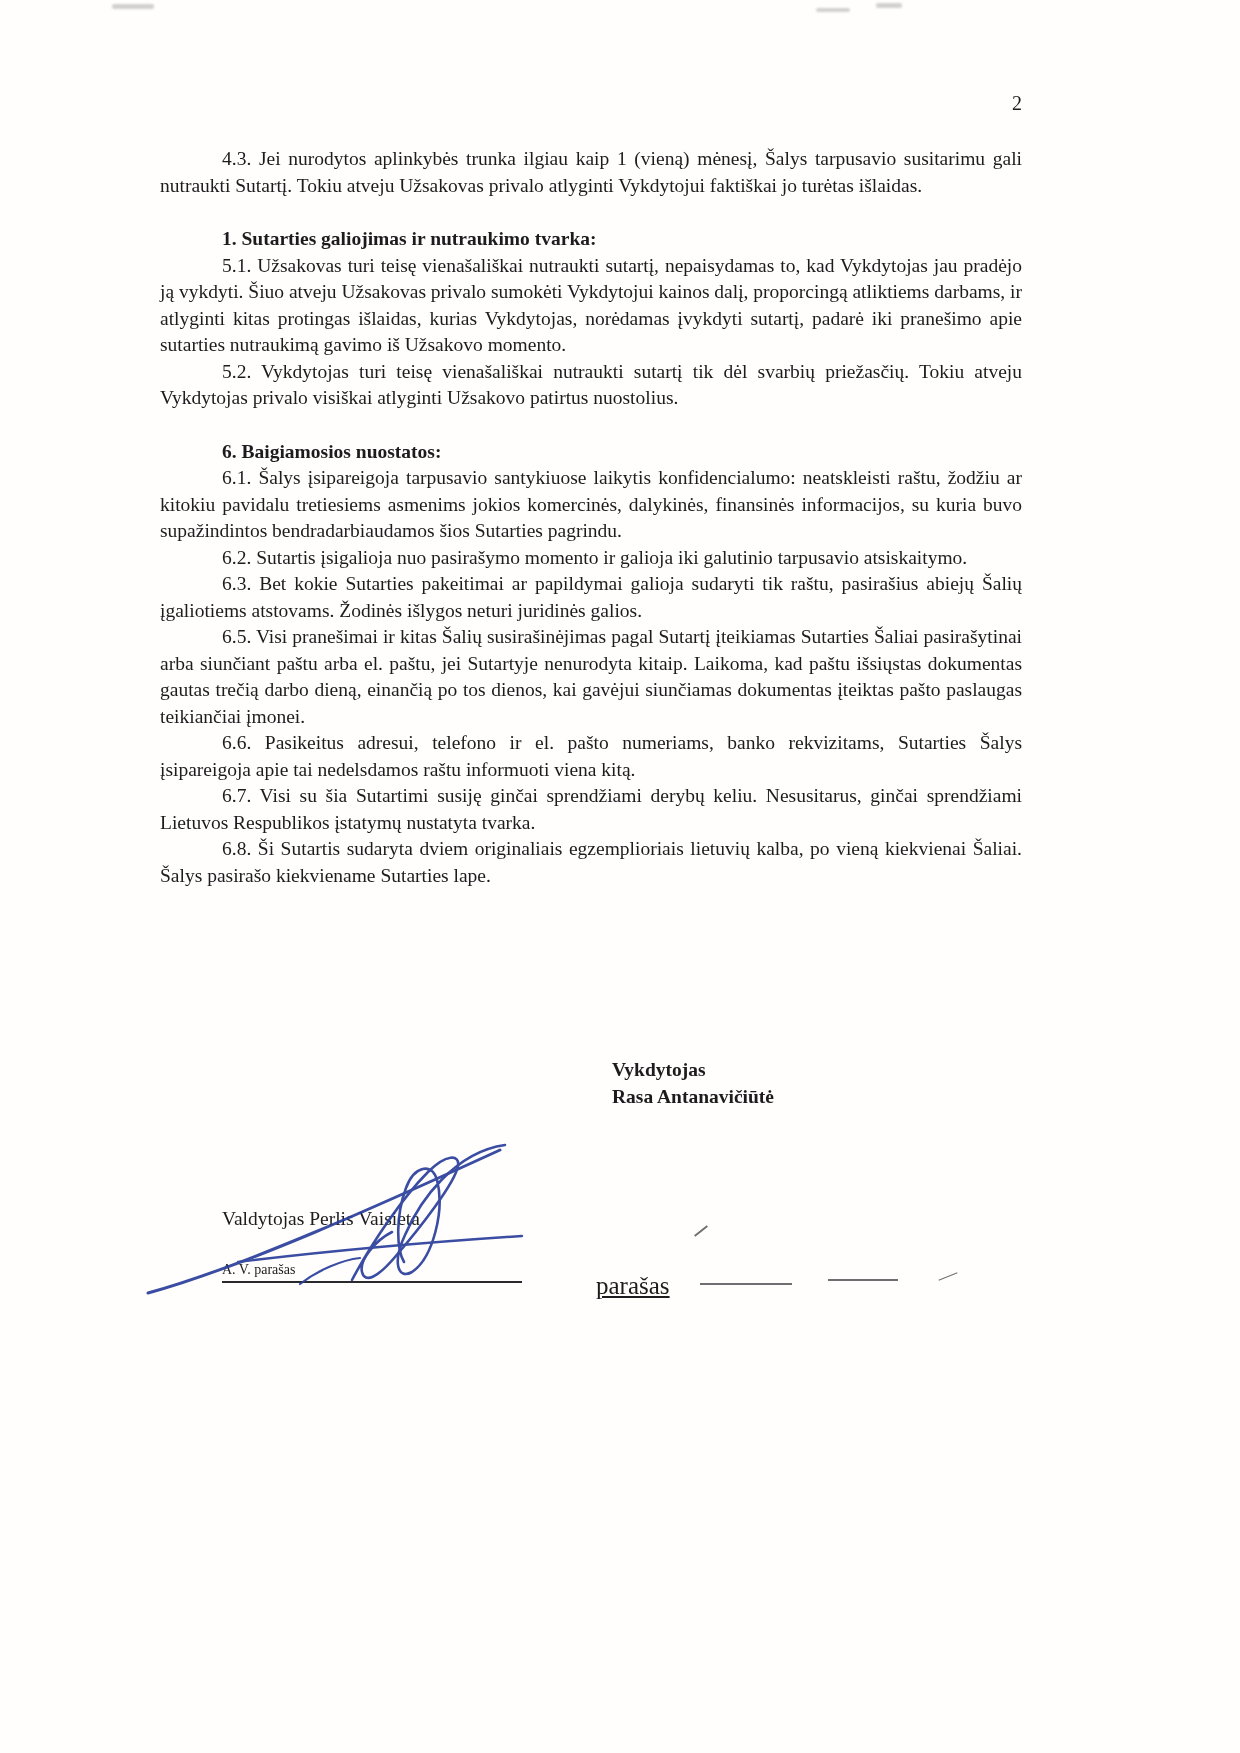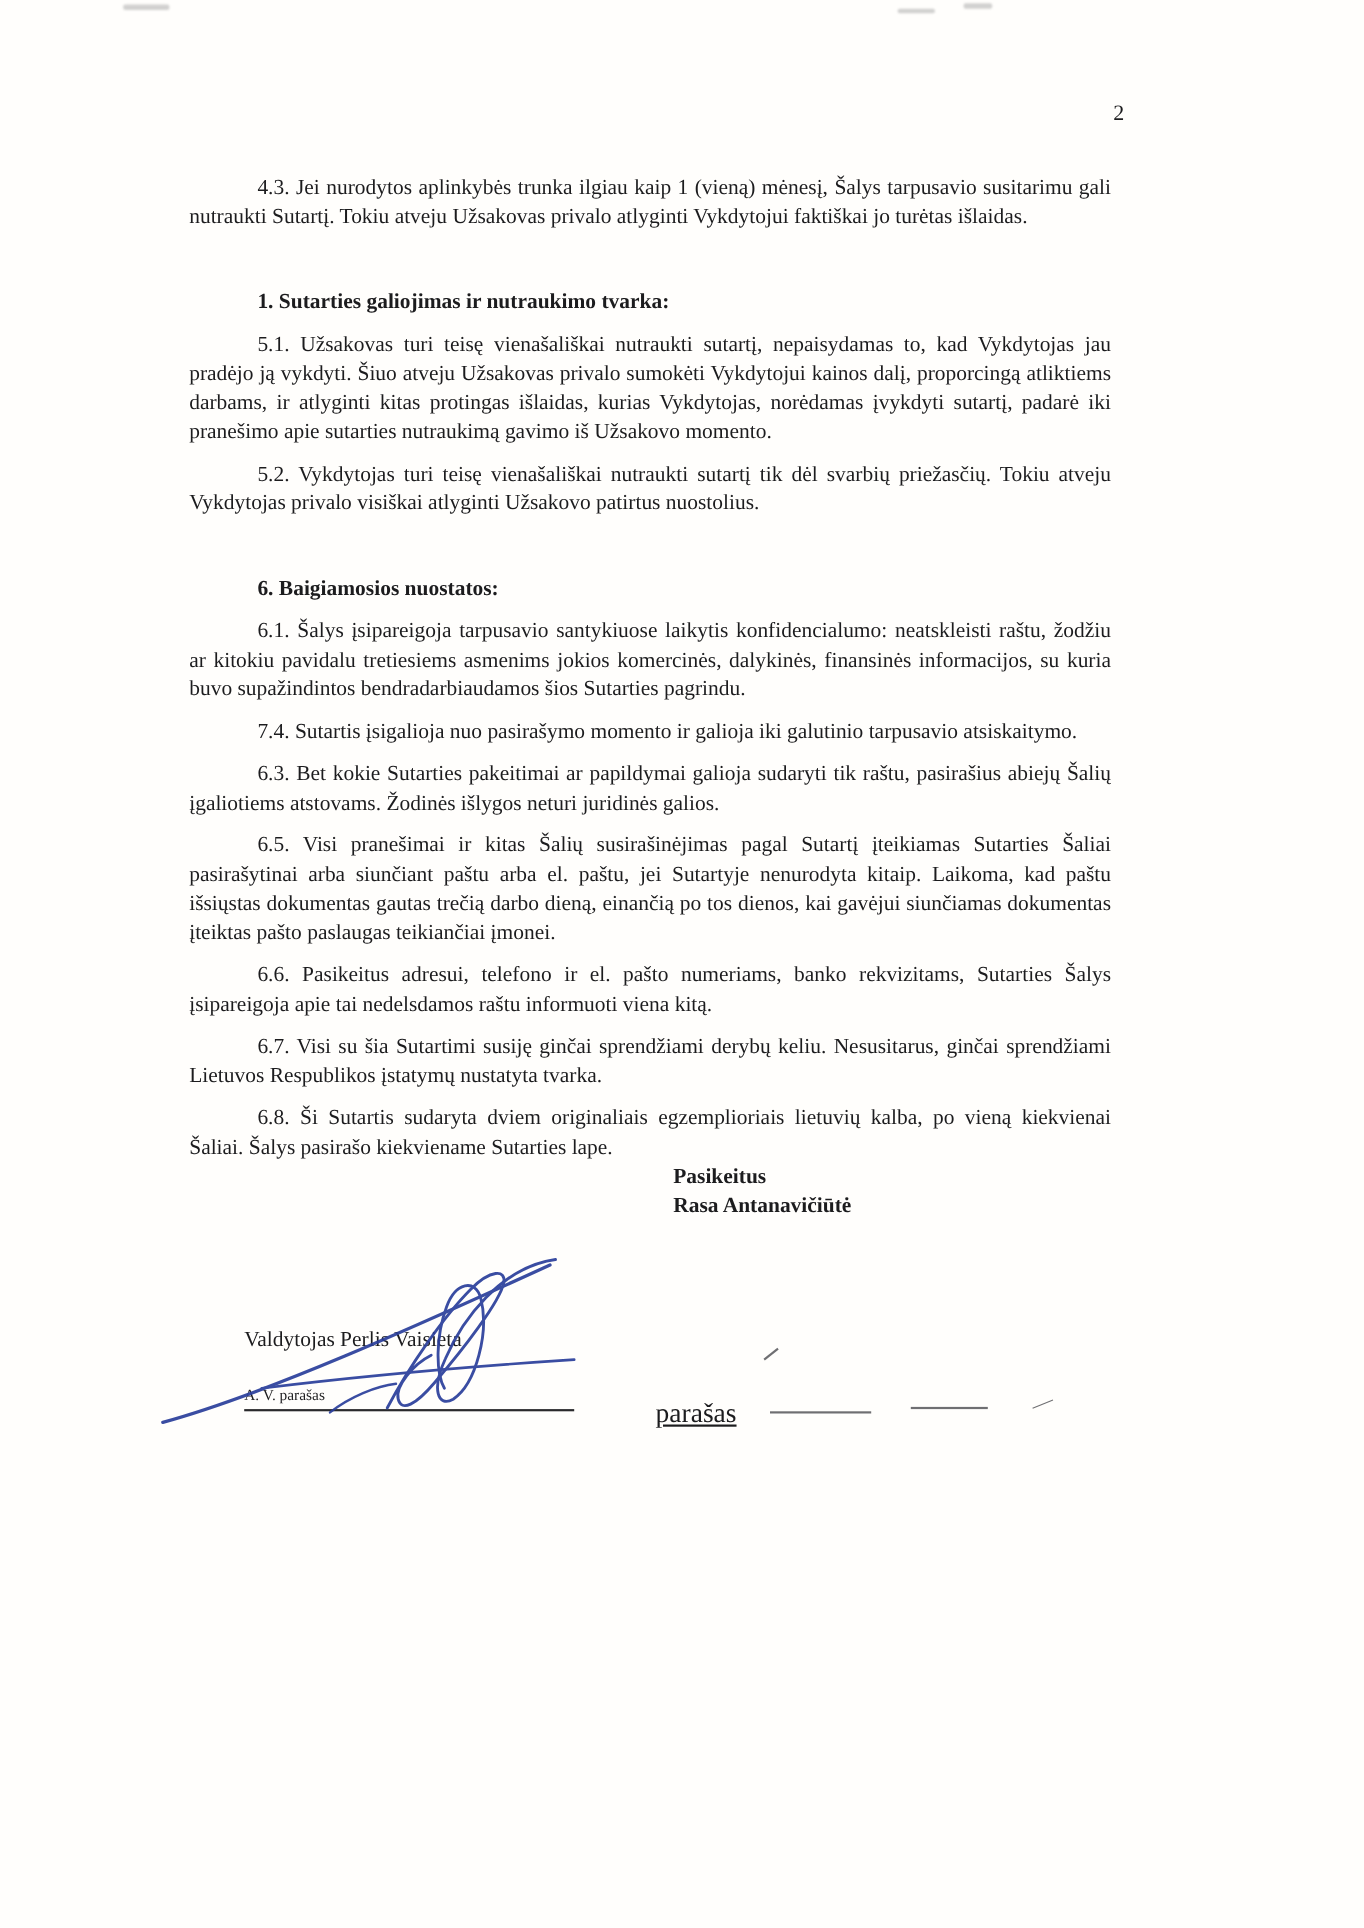--- a/index.html
+++ b/index.html
@@ -38,21 +38,21 @@
     position: absolute;
     left: 160px;
     top: 146px;
     width: 862px;
     font-size: 19.5px;
     line-height: 26.5px;
     text-align: justify;
     hyphens: none;
   }
   .para {
-    margin: 12px;
+    margin: 0;
     text-indent: 62px;
   }
   .heading {
     font-weight: bold;
     text-align: left;
   }
   .spacer {
     height: 27px;
   }
   .sig-left {
@@ -122,38 +122,38 @@
 
   <div class="content">
     <p class="para">4.3. Jei nurodytos aplinkybės trunka ilgiau kaip 1 (vieną) mėnesį, Šalys tarpusavio susitarimu gali nutraukti Sutartį. Tokiu atveju Užsakovas privalo atlyginti Vykdytojui faktiškai jo turėtas išlaidas.</p>
     <div class="spacer"></div>
     <p class="para heading">1. Sutarties galiojimas ir nutraukimo tvarka:</p>
     <p class="para">5.1. Užsakovas turi teisę vienašališkai nutraukti sutartį, nepaisydamas to, kad Vykdytojas jau pradėjo ją vykdyti. Šiuo atveju Užsakovas privalo sumokėti Vykdytojui kainos dalį, proporcingą atliktiems darbams, ir atlyginti kitas protingas išlaidas, kurias Vykdytojas, norėdamas įvykdyti sutartį, padarė iki pranešimo apie sutarties nutraukimą gavimo iš Užsakovo momento.</p>
     <p class="para">5.2. Vykdytojas turi teisę vienašališkai nutraukti sutartį tik dėl svarbių priežasčių. Tokiu atveju Vykdytojas privalo visiškai atlyginti Užsakovo patirtus nuostolius.</p>
     <div class="spacer"></div>
     <p class="para heading">6. Baigiamosios nuostatos:</p>
     <p class="para">6.1. Šalys įsipareigoja tarpusavio santykiuose laikytis konfidencialumo: neatskleisti raštu, žodžiu ar kitokiu pavidalu tretiesiems asmenims jokios komercinės, dalykinės, finansinės informacijos, su kuria buvo supažindintos bendradarbiaudamos šios Sutarties pagrindu.</p>
-    <p class="para">7.4. Sutartis įsigalioja nuo pasirašymo momento ir galioja iki galutinio tarpusavio atsiskaitymo.</p>
+    <p class="para">6.2. Sutartis įsigalioja nuo pasirašymo momento ir galioja iki galutinio tarpusavio atsiskaitymo.</p>
     <p class="para">6.3. Bet kokie Sutarties pakeitimai ar papildymai galioja sudaryti tik raštu, pasirašius abiejų Šalių įgaliotiems atstovams. Žodinės išlygos neturi juridinės galios.</p>
     <p class="para">6.5. Visi pranešimai ir kitas Šalių susirašinėjimas pagal Sutartį įteikiamas Sutarties Šaliai pasirašytinai arba siunčiant paštu arba el. paštu, jei Sutartyje nenurodyta kitaip. Laikoma, kad paštu išsiųstas dokumentas gautas trečią darbo dieną, einančią po tos dienos, kai gavėjui siunčiamas dokumentas įteiktas pašto paslaugas teikiančiai įmonei.</p>
     <p class="para">6.6. Pasikeitus adresui, telefono ir el. pašto numeriams, banko rekvizitams, Sutarties Šalys įsipareigoja apie tai nedelsdamos raštu informuoti viena kitą.</p>
     <p class="para">6.7. Visi su šia Sutartimi susiję ginčai sprendžiami derybų keliu. Nesusitarus, ginčai sprendžiami Lietuvos Respublikos įstatymų nustatyta tvarka.</p>
     <p class="para">6.8. Ši Sutartis sudaryta dviem originaliais egzemplioriais lietuvių kalba, po vieną kiekvienai Šaliai. Šalys pasirašo kiekviename Sutarties lape.</p>
     <div class="spacer"></div>
   </div>
 
 
   <div class="signatory">Valdytojas Perlis Vaisieta</div>
 
   <div class="sig-line-left">
     <span>A. V. parašas</span>
   </div>
 
   <div class="sig-right">
-    <div class="bold">Pasikeitus</div>
+    <div class="bold">Vykdytojas</div>
     <div class="bold">Rasa Antanavičiūtė</div>
   </div>
 
   <div class="sig-label-right">parašas</div>
 
   <div class="pencil-mark pencil-1"></div>
   <div class="pencil-mark pencil-2"></div>
   <div class="pencil-mark pencil-3"></div>
   <div class="pencil-mark pencil-4"></div>
 

